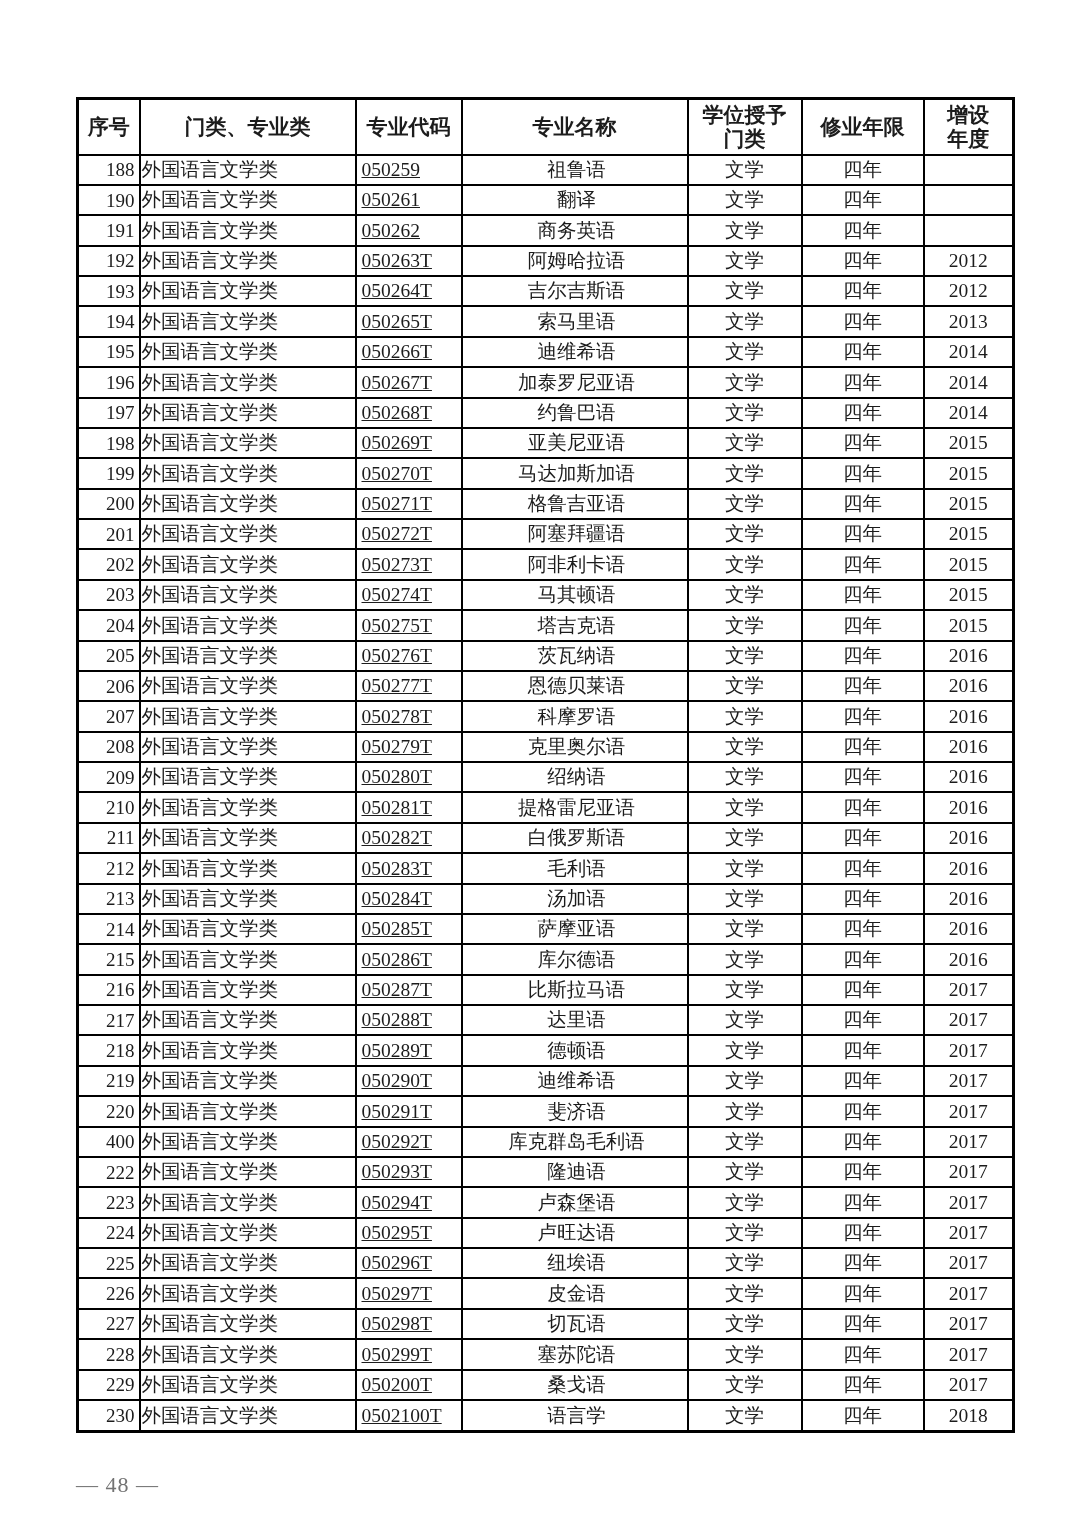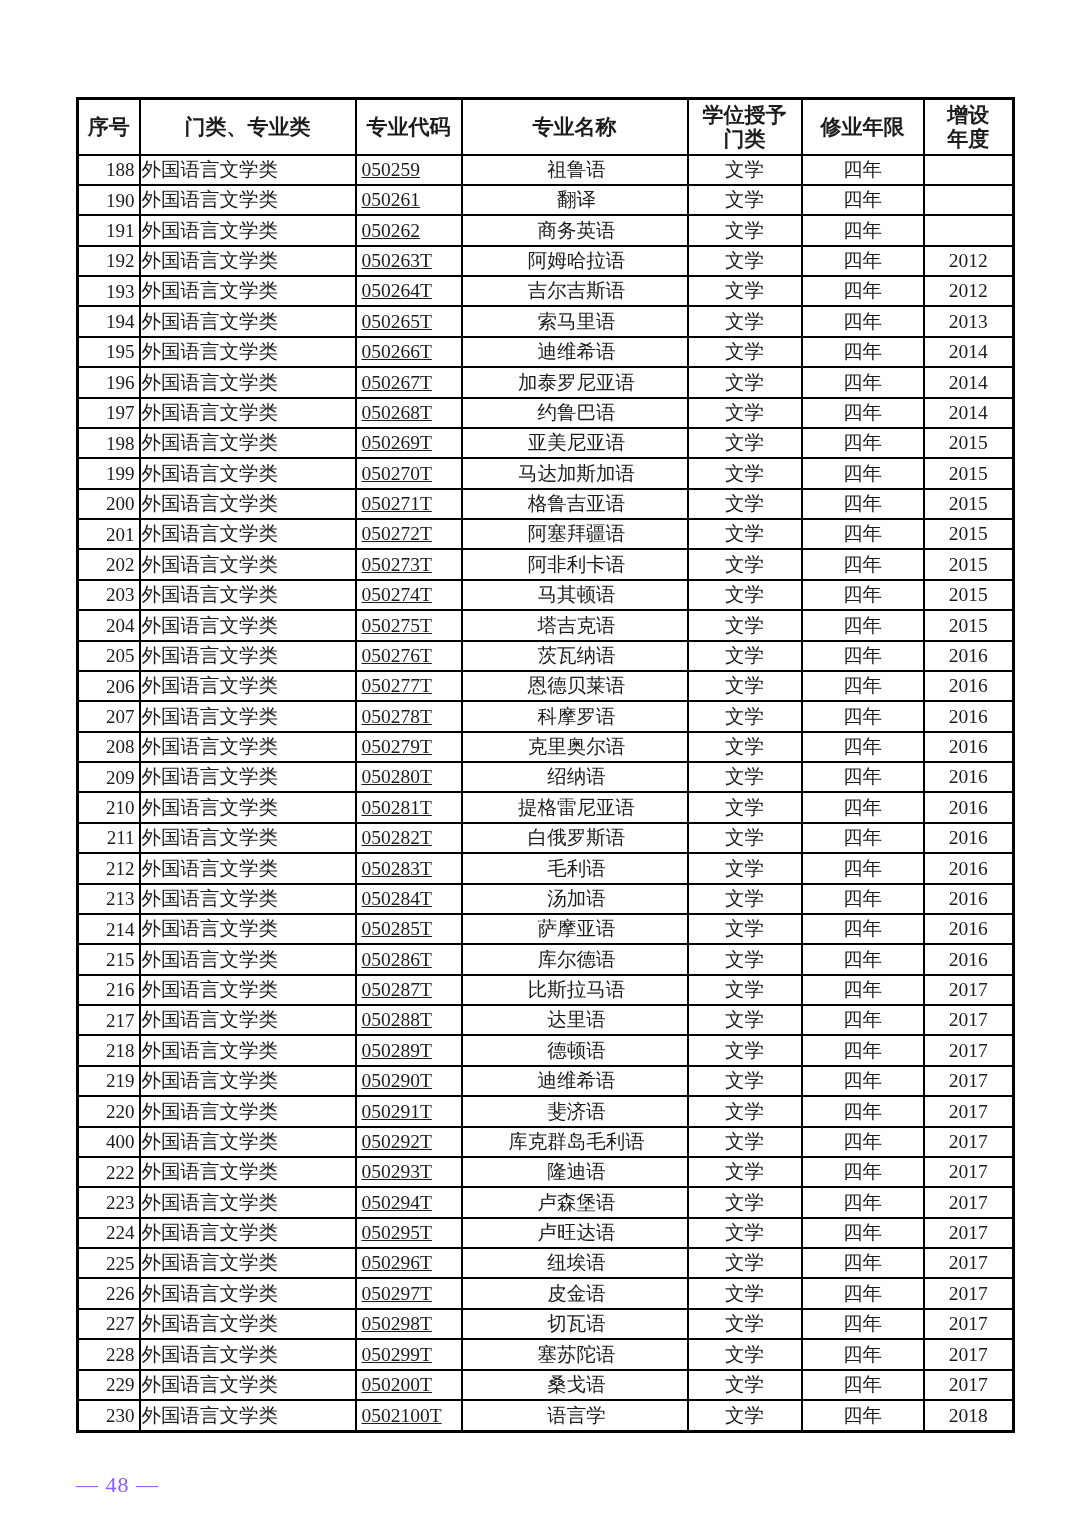--- a/index.html
+++ b/index.html
@@ -52,21 +52,21 @@
   td.c0 { text-align: right; font-size: 19px; }
   td.c1 { text-align: left; padding-left: 1px; }
   td.c2 { text-align: left; padding-left: 5px; text-decoration: underline; }
   td.c3 { text-align: center; padding-left: 8px; }
   td.c4, td.c5, td.c6 { text-align: center; }
   .page-number {
     position: absolute;
     left: 76px; top: 1472px;
     font-size: 22px;
     letter-spacing: 1px;
-    color: #8b5cf6;
+    color: #737373;
   }
 </style>
 </head>
 <body>
 
 <div class="page">
 
   <table class="majors">
     <colgroup>
       <col class="w0">

